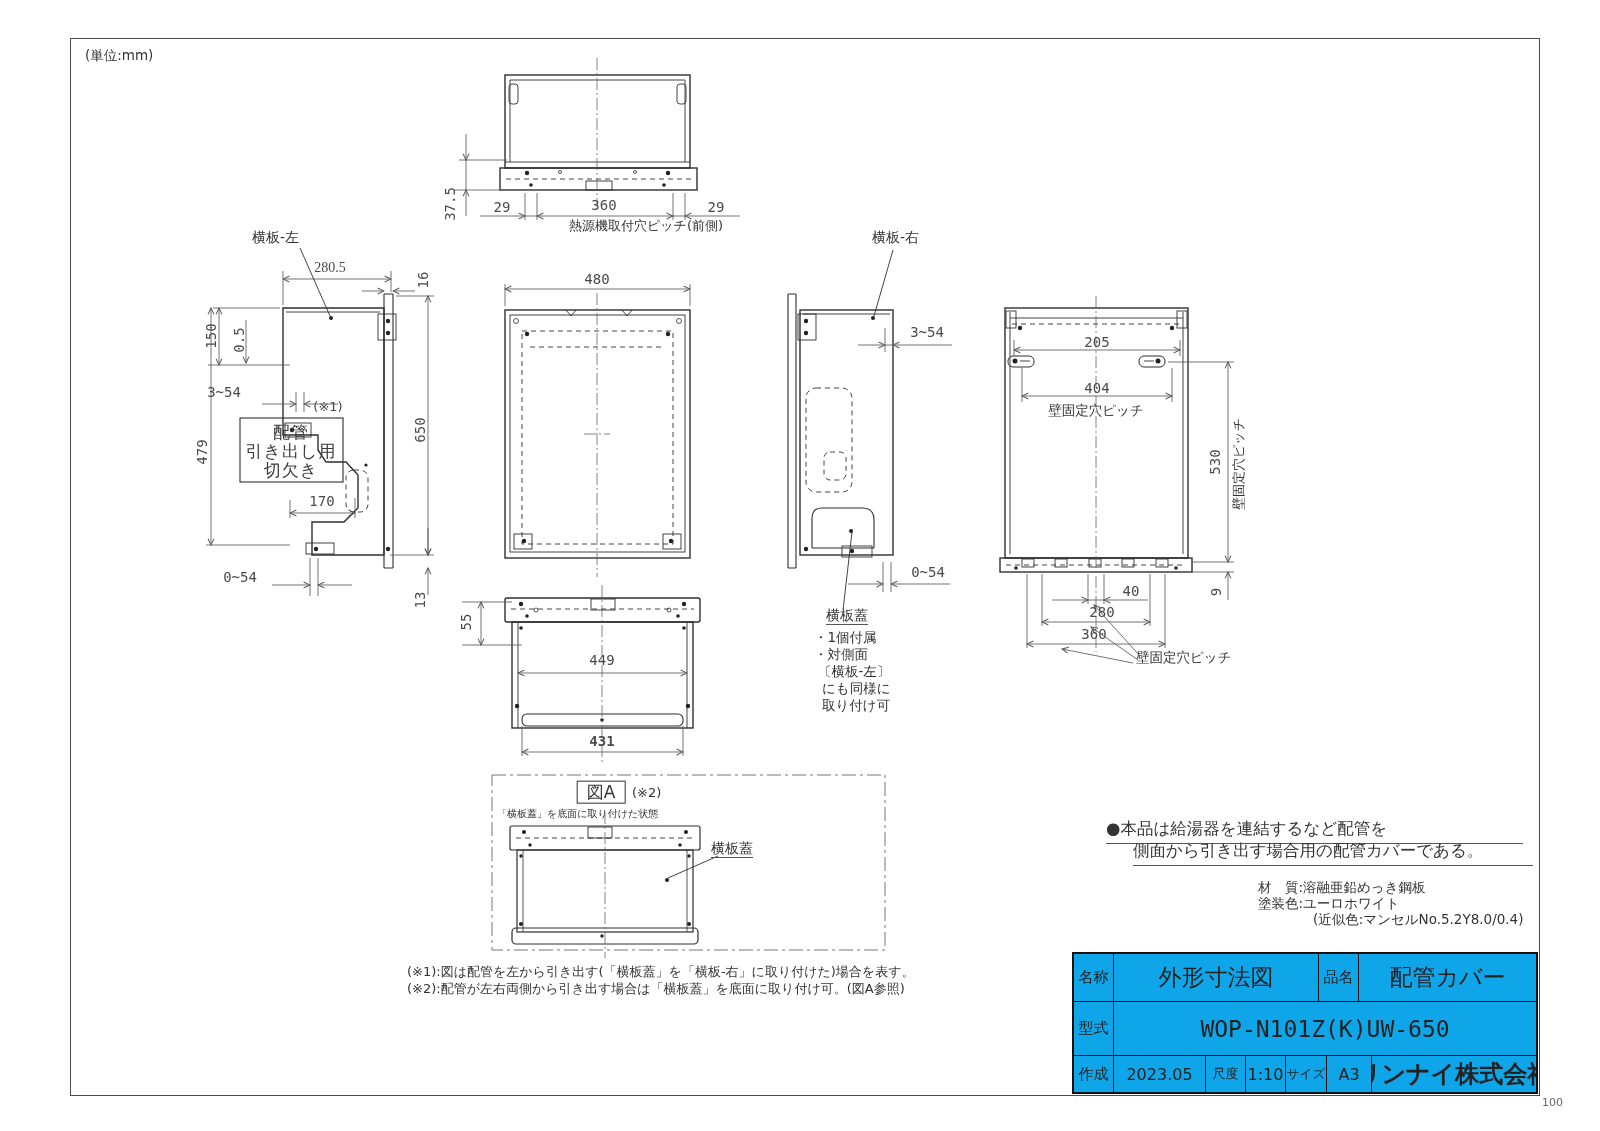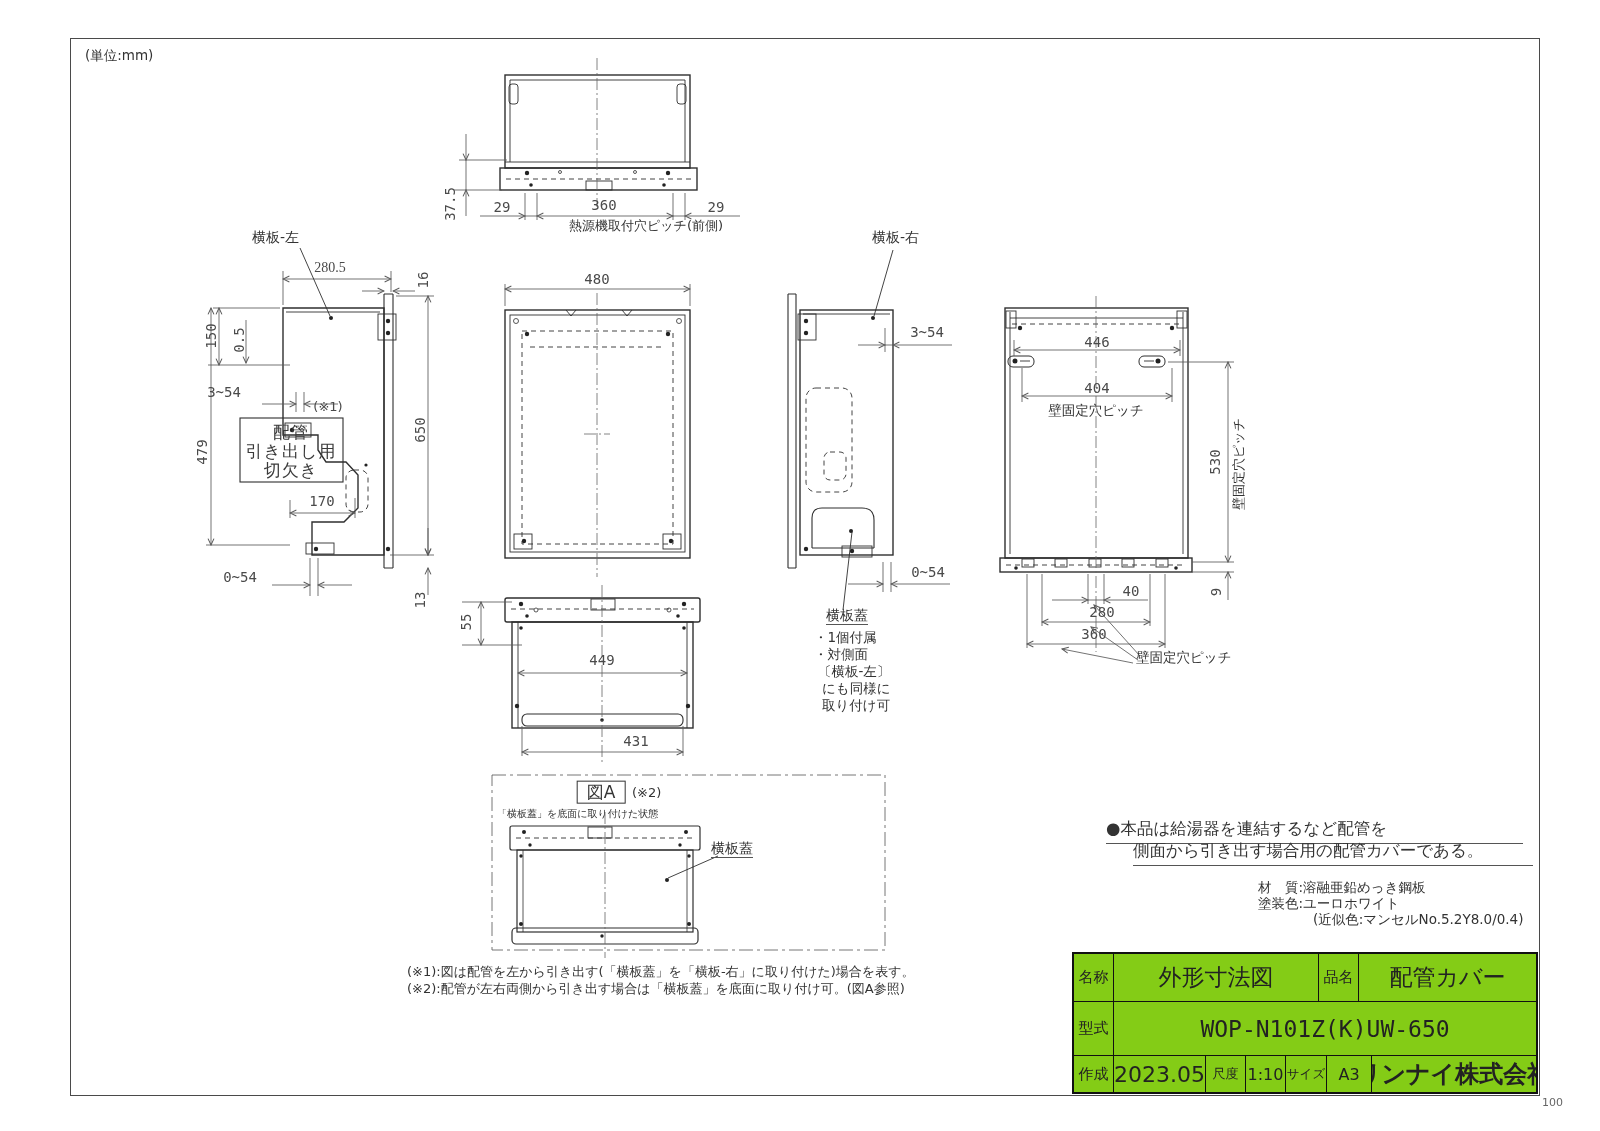--- a/index.html
+++ b/index.html
@@ -16,21 +16,21 @@
   .s135{font-size:13.5px;}
   .und{border-bottom:1.2px solid #555;padding-bottom:1px;}
   .cut{font-size:17px;color:#3a3a3a;letter-spacing:1px;}
   .figbox{border:1.5px solid #333;padding:1px 9px;font-size:17px;color:#333;background:#fff;}
   .note-ul{position:absolute;border-bottom:1.3px solid #555;color:#333;
            font-size:16.5px;padding-bottom:3px;}
   .mono{font-family:"DejaVu Sans Mono",monospace;}
   
   #tblock{position:absolute;left:1072px;top:952px;width:466px;height:142px;
           border:2.5px solid #111;box-sizing:border-box;display:flex;flex-direction:column;
-          background:#84cc16;color:#222;}
+          background:#0ea5e9;color:#222;}
   .trow{display:flex;box-sizing:border-box;border-bottom:1.5px solid #111;}
   .trow:last-child{border-bottom:none;flex:1;}
   .cell{display:flex;align-items:center;justify-content:center;box-sizing:border-box;
         border-right:1.5px solid #111;font-size:15px;white-space:nowrap;overflow:hidden;}
   .cell:last-child{border-right:none;}
   .v{font-size:23px;text-align:center;}
   #company{font-size:24px;font-weight:bold;letter-spacing:0;}
   #pagenum{position:absolute;left:1542px;top:1096px;font-size:11px;color:#666;}
 </style>
 </head>
@@ -291,34 +291,34 @@
   <span class="t lbl" style="left:872px;top:230px;font-size:14px;">横板-右</span>
   <span class="t c mono" style="left:927px;top:333px;">3~54</span>
   <span class="t c mono" style="left:928px;top:573px;">0~54</span>
   <span class="t lbl und" style="left:826px;top:608px;font-size:14px;">横板蓋</span>
   <span class="t lbl s135" style="left:814px;top:630px;">・1個付属</span>
   <span class="t lbl s135" style="left:814px;top:647px;">・対側面</span>
   <span class="t lbl s135" style="left:818px;top:664px;">〔横板-左〕</span>
   <span class="t lbl s135" style="left:822px;top:681px;">にも同様に</span>
   <span class="t lbl s135" style="left:822px;top:698px;">取り付け可</span>
 
-  <span class="t c mono" style="left:1097px;top:343px;">446</span>
+  <span class="t c mono" style="left:1097px;top:343px;">205</span>
   <span class="t c mono" style="left:1097px;top:389px;">404</span>
   <span class="t c lbl s135" style="left:1096px;top:410px;">壁固定穴ピッチ</span>
   <span class="t cv mono" style="left:1216px;top:462px;">530</span>
   <span class="t cv lbl s13" style="left:1239px;top:464px;">壁固定穴ピッチ</span>
   <span class="t cv mono" style="left:1217px;top:592px;">9</span>
   <span class="t c mono" style="left:1131px;top:592px;">40</span>
   <span class="t c mono" style="left:1102px;top:613px;">280</span>
   <span class="t c mono" style="left:1094px;top:635px;">360</span>
   <span class="t lbl s135" style="left:1136px;top:650px;">壁固定穴ピッチ</span>
 
   <span class="t cv mono" style="left:467px;top:622px;">55</span>
   <span class="t c mono" style="left:602px;top:661px;">449</span>
-  <span class="t c mono" style="left:636px;top:742px;">431</span>
+  <span class="t c mono" style="left:602px;top:742px;font-weight:bold;">431</span>
 
   <span class="t c figbox" style="left:601px;top:792px;">図A</span>
   <span class="t s13" style="left:632px;top:786px;color:#333;">(※2)</span>
   <span class="t lbl" style="left:497px;top:808px;font-size:10px;">「横板蓋」を底面に取り付けた状態</span>
   <span class="t lbl und" style="left:711px;top:841px;font-size:14px;">横板蓋</span>
 
   <div class="note-ul" style="left:1106px;top:818px;width:417px;">
     <span>●本品は給湯器を連結するなど配管を</span>
   </div>
   <div class="note-ul" style="left:1133px;top:840px;width:400px;">
@@ -337,21 +337,21 @@
       <div class="cell v" style="width:205px;">外形寸法図</div>
       <div class="cell" style="width:40px;">品名</div>
       <div class="cell v" style="flex:1;">配管カバー</div>
     </div>
     <div class="trow" style="height:54px;">
       <div class="cell" style="width:40px;">型式</div>
       <div class="cell v mono" style="flex:1;">WOP-N101Z(K)UW-650</div>
     </div>
     <div class="trow">
       <div class="cell" style="width:40px;">作成</div>
-      <div class="cell" style="width:92px;font-size:22px;">2023.05</div>
+      <div class="cell" style="width:92px;font-size:16px;">2023.05</div>
       <div class="cell" style="width:40px;font-size:13px;">尺度</div>
       <div class="cell" style="width:40px;font-size:16px;">1:10</div>
       <div class="cell" style="width:41px;font-size:12.5px;">サイズ</div>
       <div class="cell" style="width:45px;font-size:16px;">A3</div>
       <div class="cell" style="flex:1;" id="company">リンナイ株式会社</div>
     </div>
   </div>
 
   <span id="pagenum">100</span>
 </div>

